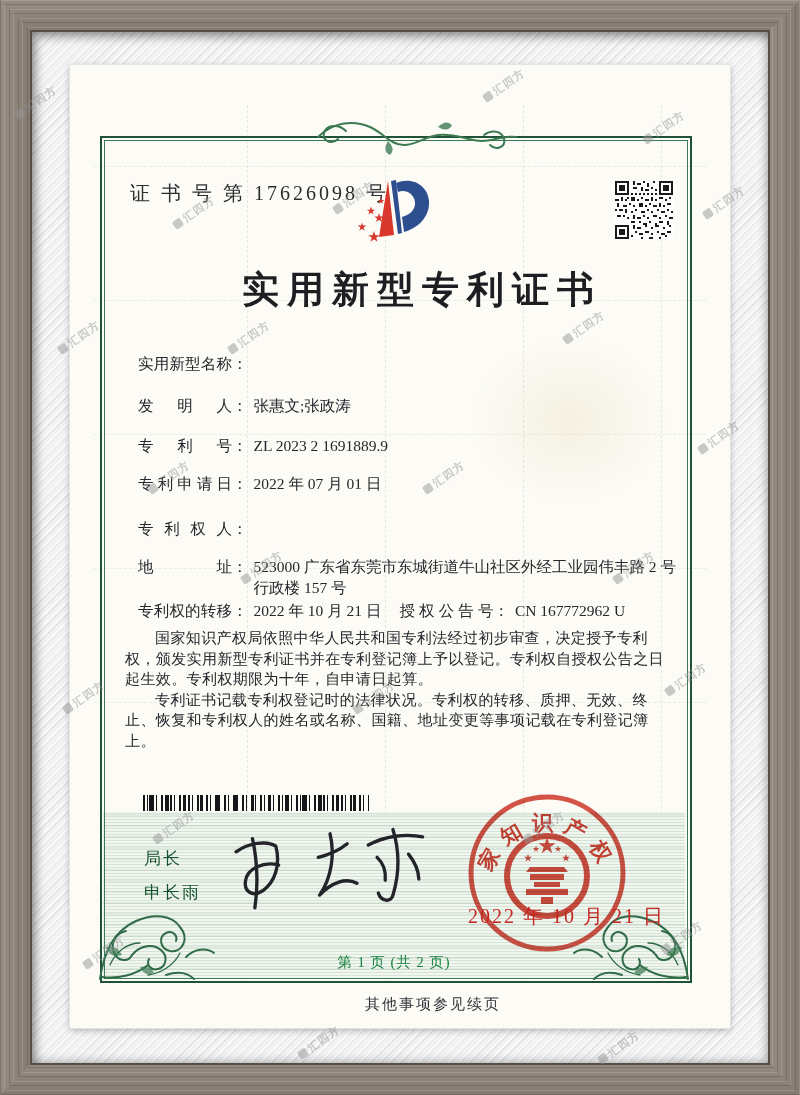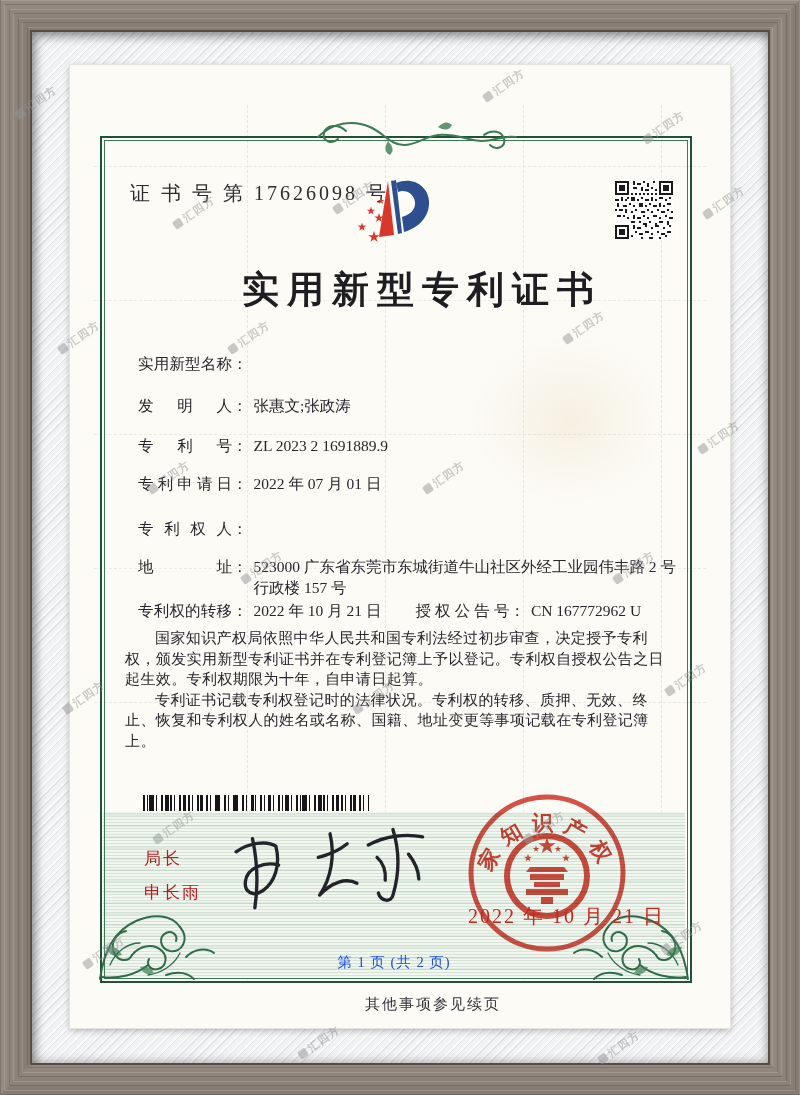--- a/index.html
+++ b/index.html
@@ -56,41 +56,41 @@
   .logo{position:absolute;left:274px;top:106px;z-index:4;}
   .qr{position:absolute;left:545px;top:116px;z-index:4;}
   .title{position:absolute;left:30px;top:200px;width:644px;z-index:4;text-align:center;
       font-size:37px;font-weight:700;letter-spacing:8px;color:#1e1e22;}
 
   .row{position:absolute;left:68px;z-index:4;display:flex;align-items:flex-start;
       font-size:15.5px;color:#26262c;line-height:21px;}
   .lbl{display:inline-block;width:94px;text-align:justify;text-align-last:justify;}
   .col{display:inline-block;}
   .val{display:inline-block;margin-left:6px;max-width:440px;}
-  .grant2{display:flex;margin-left:34px;}
+  .grant2{display:flex;margin-left:18px;}
 
   .paras{position:absolute;left:55px;top:563px;width:540px;z-index:4;font-size:15px;
       line-height:20.5px;color:#26262c;letter-spacing:.4px;}
   .paras p{margin:0;text-indent:2em;}
 
   .barcode{position:absolute;left:73px;top:730px;width:226px;height:16px;z-index:4;
       background:
        repeating-linear-gradient(90deg,#15151a 0 2px, transparent 2px 4px, #15151a 4px 5px, transparent 5px 9px),
        repeating-linear-gradient(90deg, transparent 0 6px, #15151a 6px 9px, transparent 9px 17px);}
 
   .director{position:absolute;left:74px;top:777px;z-index:5;font-family:"Liberation Sans","DejaVu Sans",sans-serif;
-      font-size:17px;color:#b91c1c;line-height:34px;letter-spacing:2px;}
+      font-size:17px;color:#14532d;line-height:34px;letter-spacing:2px;}
   .signature{position:absolute;left:152px;top:752px;z-index:5;transform:rotate(-2deg);}
 
   .seal{position:absolute;left:392px;top:723px;z-index:6;mix-blend-mode:multiply;opacity:.94;}
   .date-stamp{position:absolute;left:398px;top:838px;z-index:7;font-size:20px;letter-spacing:2px;
       color:#c5261f;white-space:nowrap;}
 
   .page-info{position:absolute;left:30px;top:888px;width:588px;z-index:5;text-align:center;
-      font-size:14.5px;color:#1d4ed8;letter-spacing:1px;}
+      font-size:14.5px;color:#15803d;letter-spacing:1px;}
   .footer-note{position:absolute;left:0;top:930px;width:640px;z-index:4;text-align:center;
       font-size:15px;color:#33333a;letter-spacing:2px;margin-left:43px;}
 
   
   .wm{position:absolute;z-index:9;display:flex;align-items:center;gap:3px;transform:rotate(-35deg);
       color:rgba(150,150,152,.5);font:700 11px "Liberation Sans","DejaVu Sans",sans-serif;letter-spacing:1px;}
   .wm-ic{width:9px;height:9px;border-radius:2px;background:currentColor;display:inline-block;}
 </style>
 </head>
 <body>

